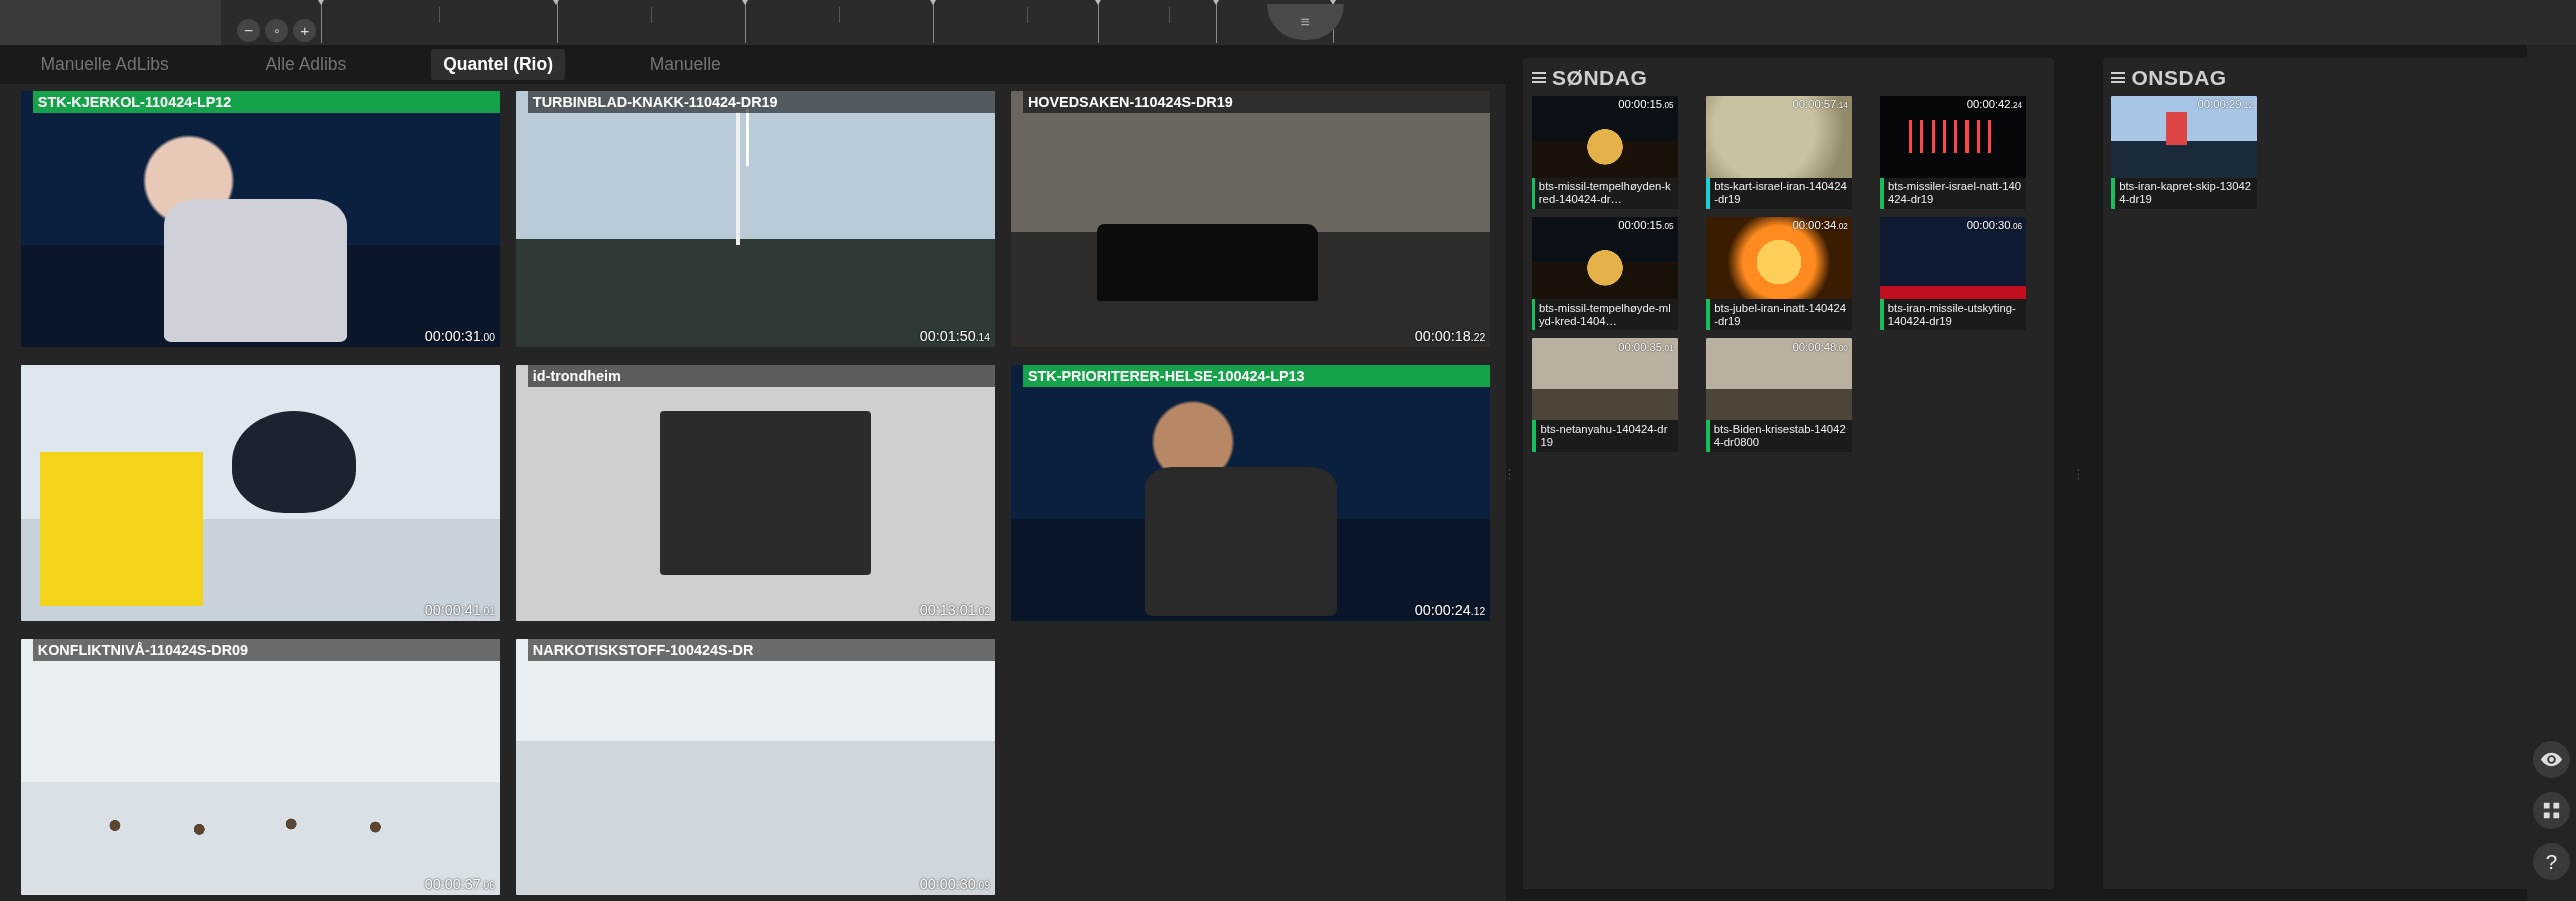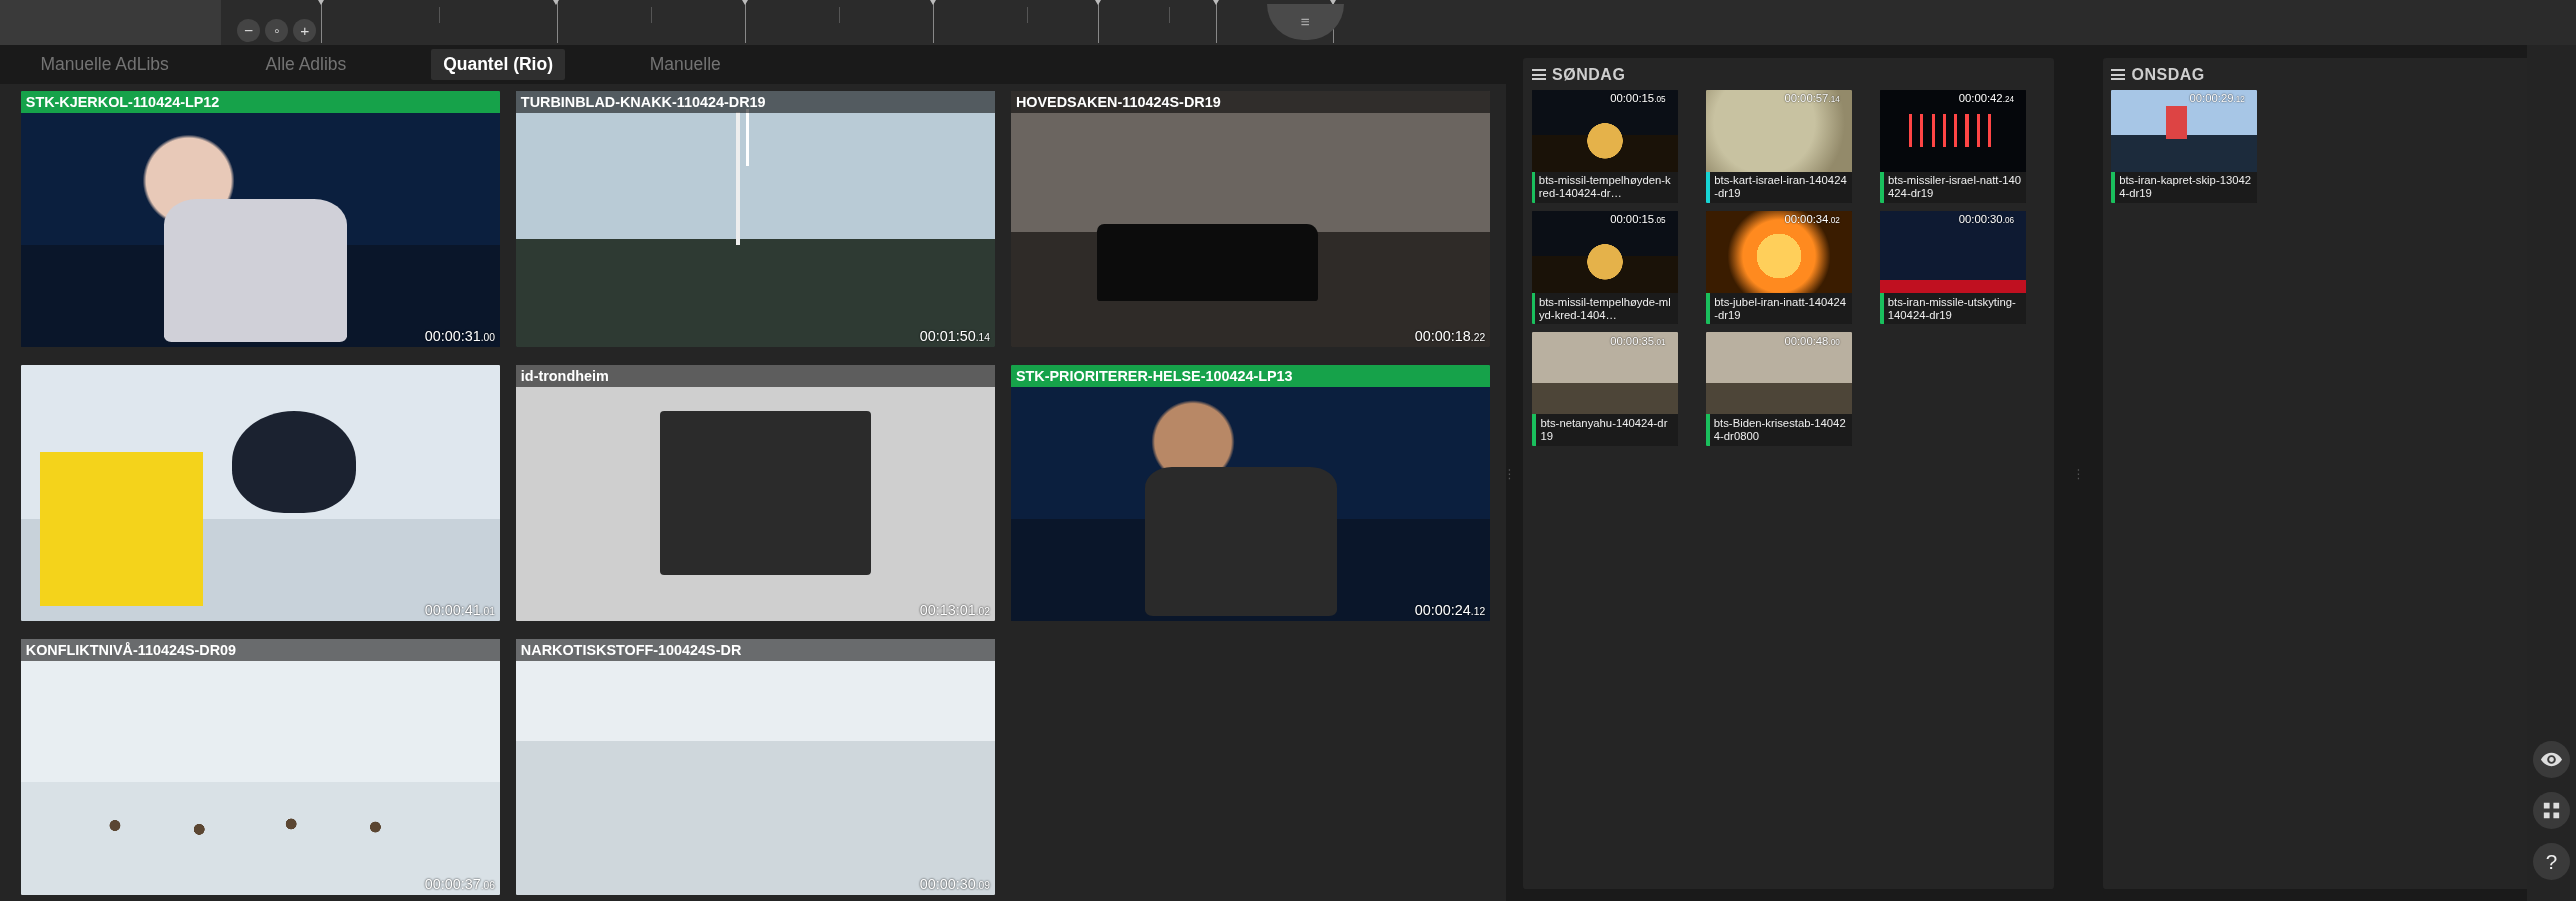--- a/index.html
+++ b/index.html
@@ -119,21 +119,21 @@
     gap: 17.5px 15.5px;
     overflow: hidden;
   }
   .clip {
     position: relative;
     border-radius: 1px;
     overflow: hidden;
     background: #111;
   }
   .clip-header{
-    position:absolute; left:0; right:0; top:0;
+    position:absolute; left:12px; right:0; top:0;
     padding:3.1px 5.2px;
     font-size:14.4px; font-weight:700;
     background: rgba(0,0,0,.55);
     color:#fff;
     z-index:3;
   }
   .clip-header.green { background: #16a24a; }
   .clip-duration{
     position:absolute; right:5.2px; bottom:3.1px;
     font-size:14.4px; color:#fff;
@@ -187,21 +187,21 @@
   .bin {
     background: #252525;
     border-radius: 3.1px;
     padding: 7.2px 8.2px 8.2px;
     display:flex; flex-direction:column;
   }
   .bin-sunday { width: 531px; }
   .bin-wednesday { width: 520px; }
   .bin-title {
     display:flex; align-items:center; gap:6.2px;
-    font-size: 16px; font-weight:700; letter-spacing:0.5px;
+    font-size: 21px; font-weight:700; letter-spacing:0.5px;
     color:#cfcfcf;
     margin-bottom:6.2px;
   }
   .hamburger{
     width:14.4px;height:11.3px;
     background:
       linear-gradient(#cfcfcf,#cfcfcf) 0 0/100% 2.1px no-repeat,
       linear-gradient(#cfcfcf,#cfcfcf) 0 4.6px/100% 2.1px no-repeat,
       linear-gradient(#cfcfcf,#cfcfcf) 0 9.3px/100% 2.1px no-repeat;
   }
@@ -219,21 +219,21 @@
     border-radius:1px;
     overflow:hidden;
     display:flex; flex-direction:column;
   }
   .bin-thumb{
     height:82px;
     position:relative;
     background:#222;
   }
   .bin-dur{
-    position:absolute; right:12px; top:2.1px;
+    position:absolute; right:4px; top:2.1px;
     font-size:11.3px; color:#fff;
     text-shadow:0 0 1.5px #000;
   }
   .bin-dur .frames{font-size:8.2px;}
   .bin-label{
     display:flex; align-items:stretch;
     font-size:11.3px; line-height:1.15;
     background:#1b1b1b;
   }
   .bin-stripe{ width:5.2px;}

